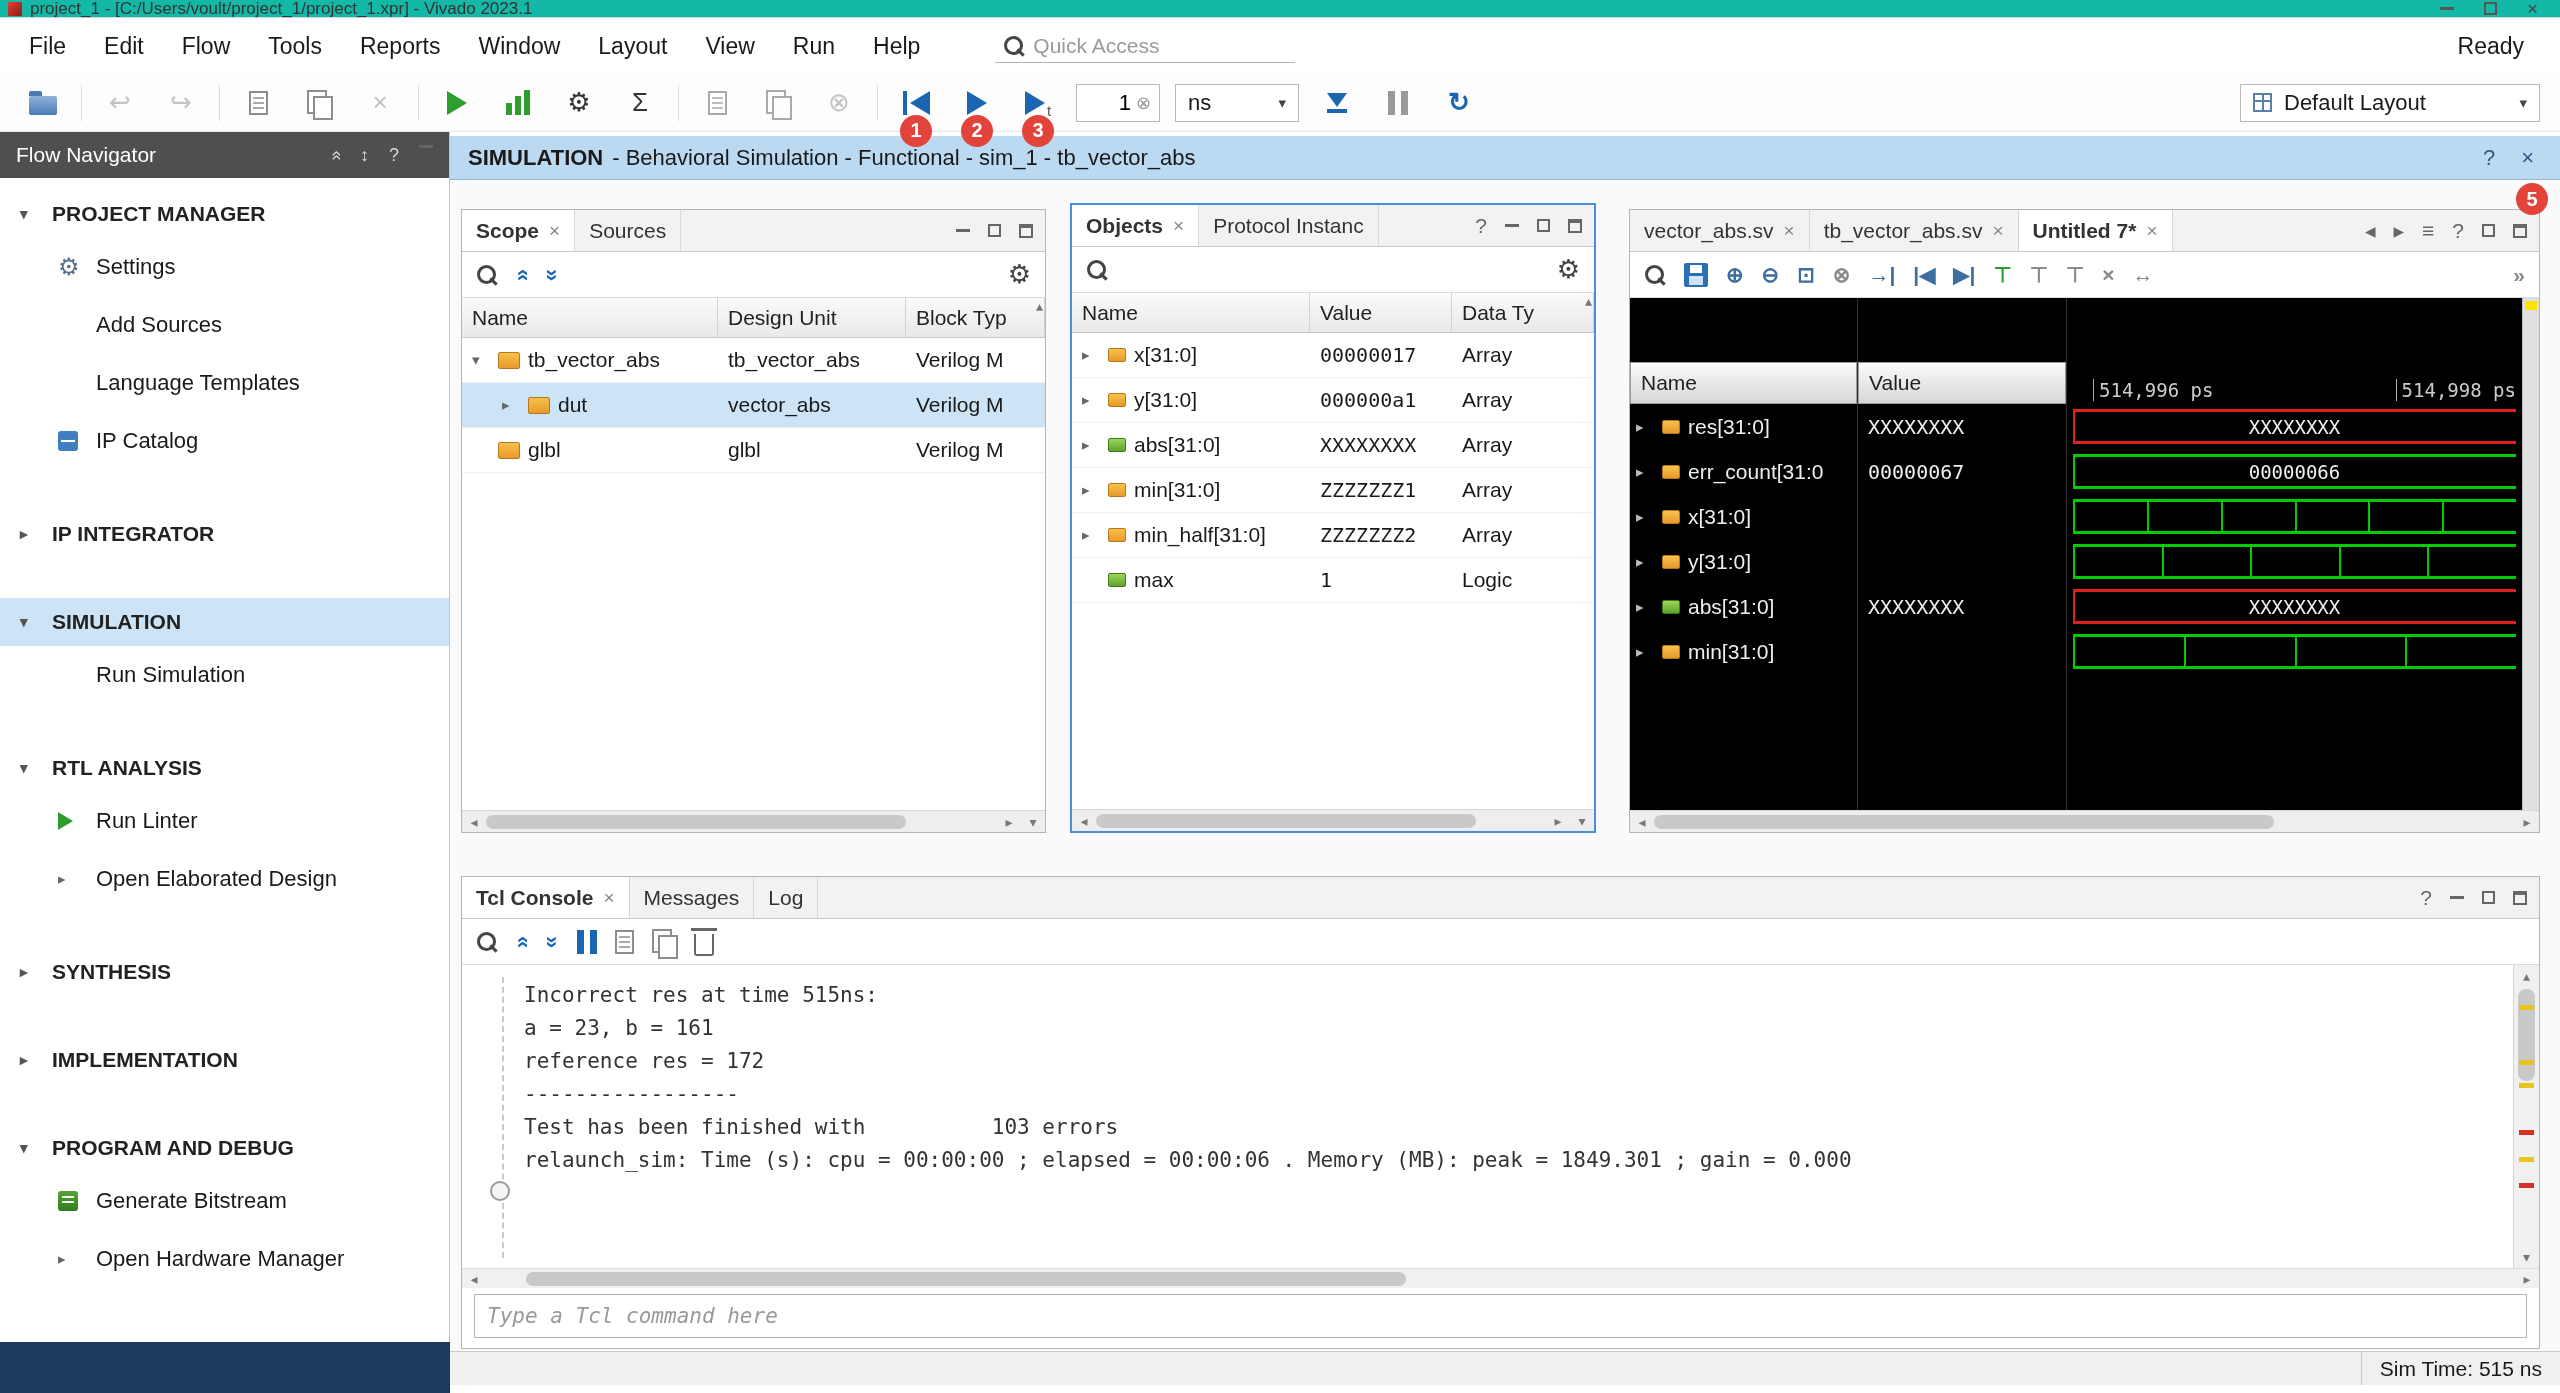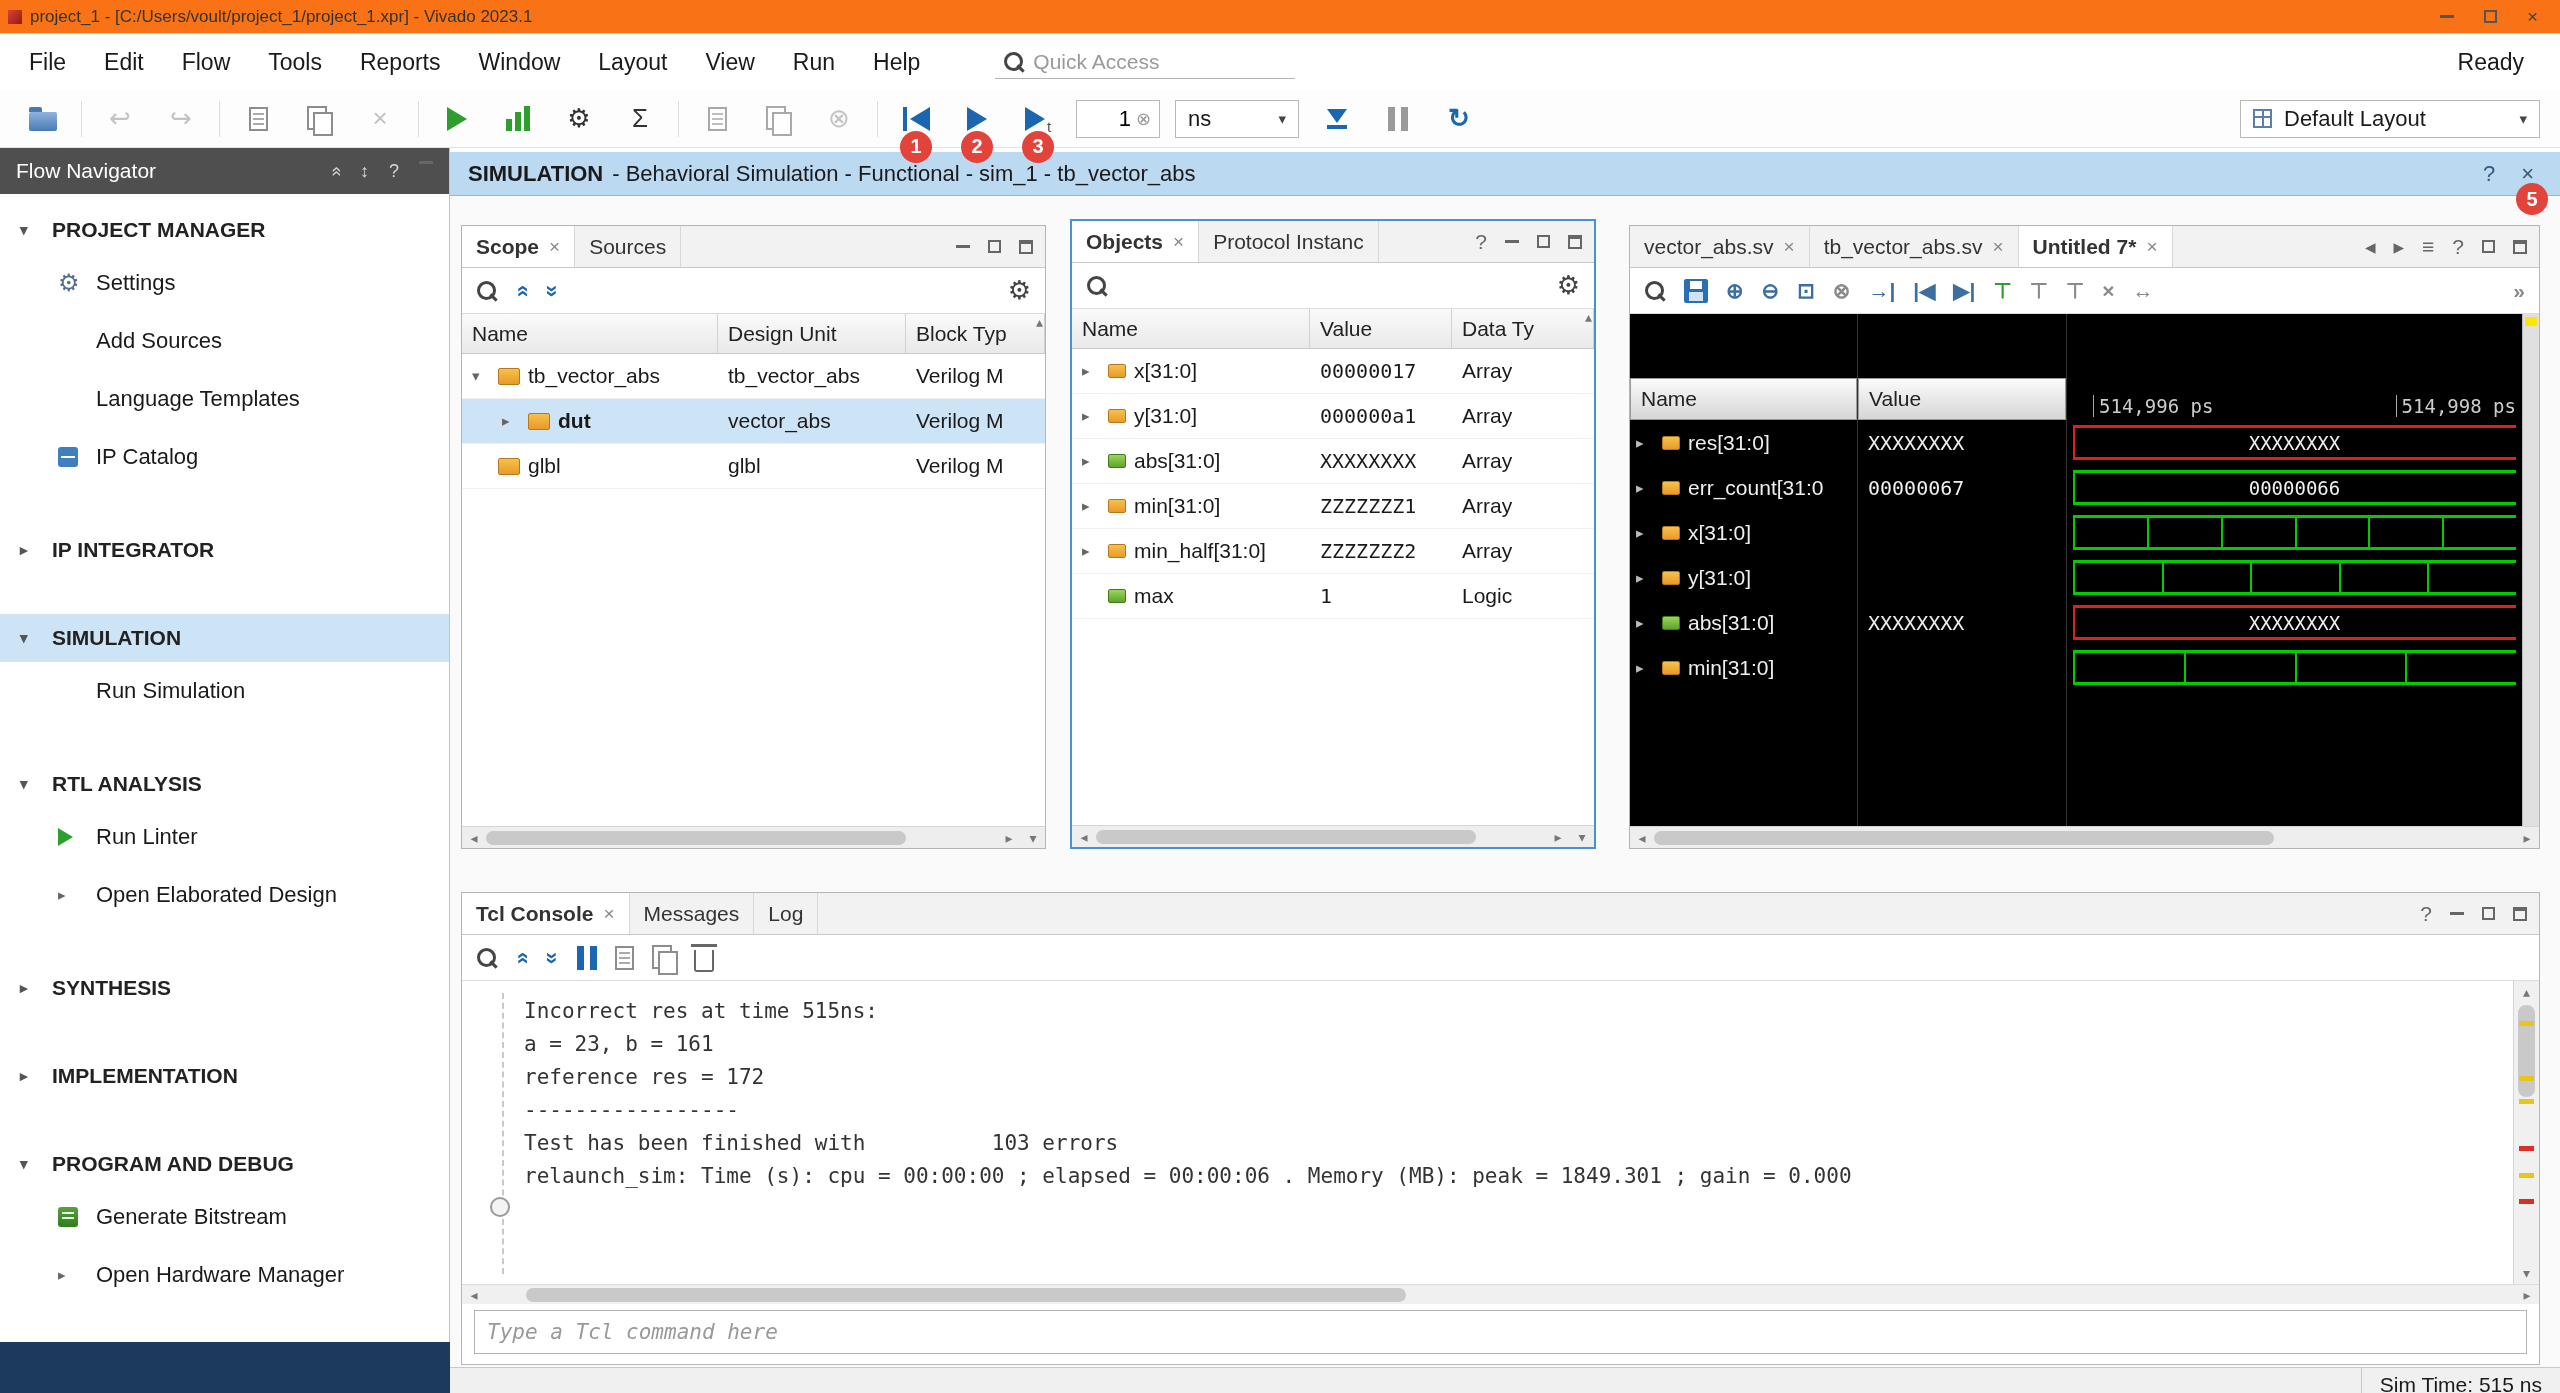--- a/index.html
+++ b/index.html
@@ -1,21 +1,21 @@
 <!DOCTYPE html>
 <html><head>
 <meta charset="utf-8">
 <style>
   * { margin:0; padding:0; box-sizing:border-box; }
   html,body { background:#ddd; }
   .root { position:relative; width:2560px; height:1393px; background:#fff; overflow:hidden;
           font-family:"Liberation Sans", sans-serif; font-size:21px; color:#1a1a1a; }
 
   
-  .titlebar { height:34px; background:#f97316; border-bottom:1px solid #d8d8d8;
+  .titlebar { height:18px; background:#14b8a6; border-bottom:1px solid #d8d8d8;
               display:flex; align-items:center; padding:0 8px; font-size:17px; color:#333; }
   .app-icon { width:14px; height:14px; background:linear-gradient(135deg,#e43d30,#8a1f17); margin-right:8px; flex:none; }
   .win-controls { margin-left:auto; display:flex; gap:30px; padding-right:14px; align-items:center; color:#444; }
   .wc-dash { width:14px; height:3px; background:#555; }
   .wc-box  { width:13px; height:13px; border:2px solid #555; }
   .wc-x    { font-size:19px; color:#444; }
 
   
   .menubar { height:56px; display:flex; align-items:center; padding-left:10px; background:#fff; font-size:23px; }
   .menu-item { padding:0 19px; height:100%; display:flex; align-items:center; cursor:default; }
@@ -146,21 +146,21 @@
   .grow { display:flex; height:45px; align-items:center; font-size:21px; border-bottom:1px solid #f0f0f0; flex:none; }
   .grow.selected { background:#cde4f7; }
   .gcell { padding:0 10px; display:flex; align-items:center; gap:8px; height:100%; overflow:hidden; white-space:nowrap; }
   .chev { color:#666; font-size:15px; width:18px; flex:none; }
   .indent { width:22px; flex:none; }
   .icon-module { width:22px; height:17px; background:linear-gradient(#f7c14b,#e89a2b); border:1px solid #b5781d; border-radius:2px; flex:none; }
   .sig { width:18px; height:14px; border-radius:2px; flex:none; }
   .sig.orange { background:linear-gradient(#f7c14b,#e89a2b); border:1px solid #b5781d; }
   .sig.green  { background:linear-gradient(#9ad65a,#5fa32c); border:1px solid #41791c; }
   .mono { font-family:"DejaVu Sans Mono", monospace; font-size:20px; }
-  .bold { font-weight:bold; }
+  .bold { font-weight:normal; }
 
   .hscroll { margin-top:auto; height:22px; background:#eee; border-top:1px solid #d5d5d5; display:flex; align-items:center; flex:none; }
   .sarrow { width:24px; text-align:center; color:#777; font-size:14px; flex:none; }
   .hthumb { height:14px; background:#c9c9c9; border-radius:7px; }
 
   
   .wave-content { flex:1; display:flex; background:#000; min-height:0; }
   .wn-col { width:227px; display:flex; flex-direction:column; }
   .wv-col { width:209px; display:flex; flex-direction:column; border-left:1px solid #333; }
   .wave-area { flex:1; display:flex; flex-direction:column; border-left:1px solid #333; position:relative; min-width:0; }

